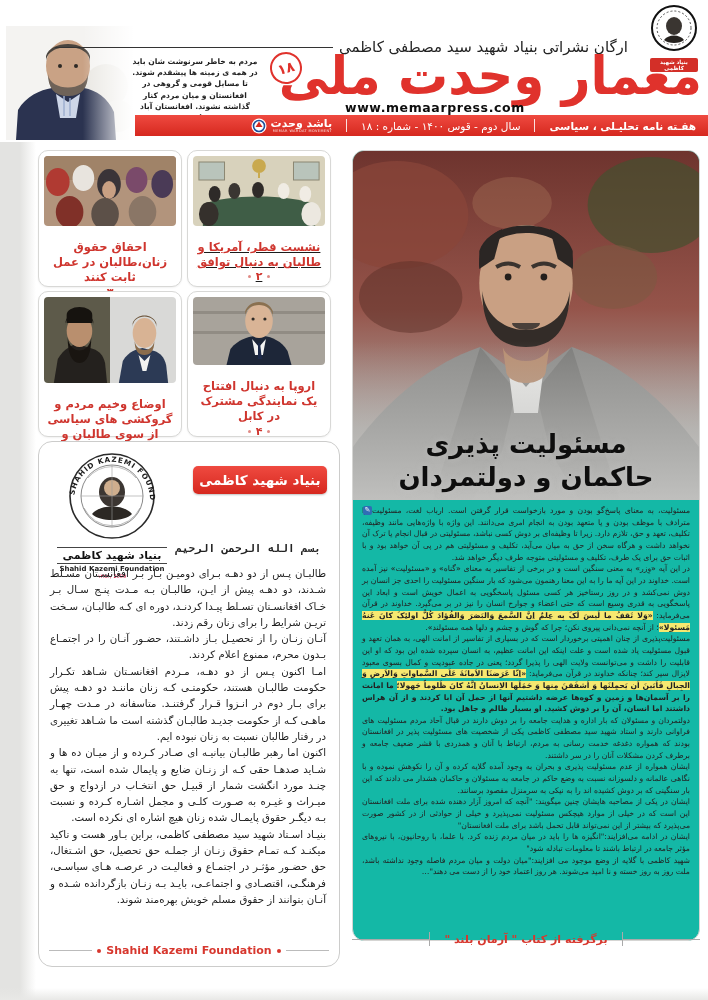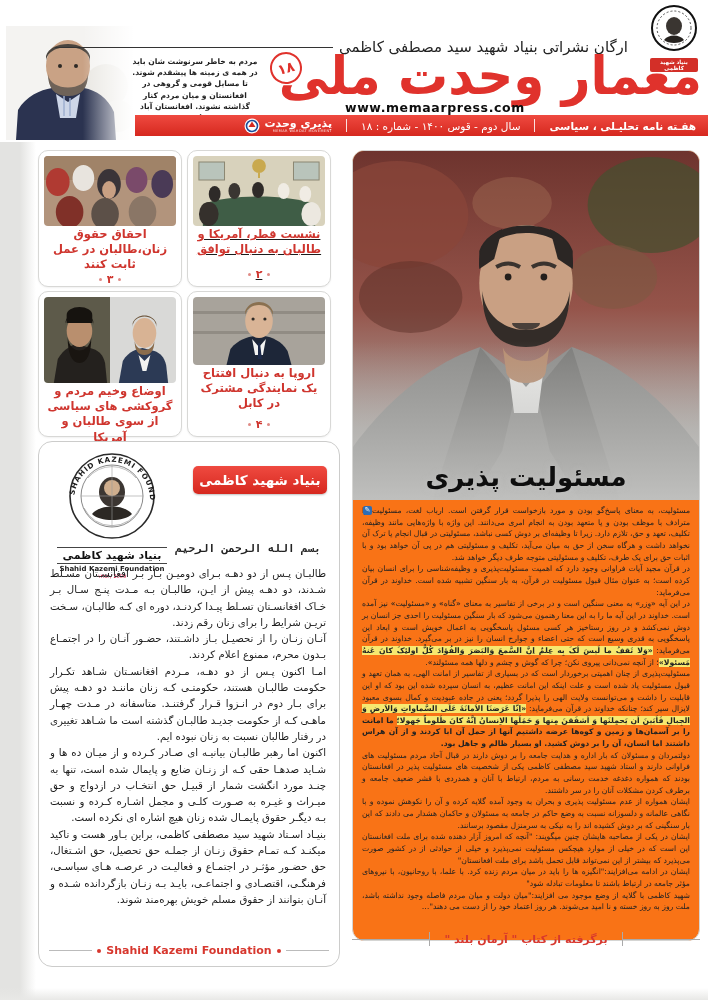--- a/index.html
+++ b/index.html
@@ -42,21 +42,21 @@
   .news-card{background:#fff;border:1.5px solid #d8d8d6;border-radius:10px;
      box-shadow:0 1px 2px rgba(0,0,0,.06);padding:5px 5px 4px;box-sizing:border-box;
      display:flex;flex-direction:column;cursor:pointer;}
   .n1{left:38px;top:150px;width:144px;height:137px;}
   .n2{left:187px;top:150px;width:144px;height:137px;text-decoration:underline;}
   .n3{left:38px;top:291px;width:144px;height:146px;}
   .n4{left:187px;top:291px;width:144px;height:146px;}
   .nphoto{width:100%;border-radius:4px;overflow:hidden;flex:0 0 auto;}
   .nphoto svg{display:block;width:100%;height:100%;}
   .nhead{direction:rtl;text-align:center;color:#cf352e;font-weight:bold;
-     font-size:11.5px;line-height:1.32;margin-top:1px;}
+     font-size:11.5px;line-height:1.32;margin-top:14px;}
   .npage{margin-top:auto;display:flex;align-items:center;justify-content:center;gap:5px;
      color:#cf352e;font-weight:bold;font-size:11px;padding-bottom:1px;}
   .dot{width:3px;height:3px;border-radius:50%;background:#e08a85;display:inline-block;}
   
   .fcard{left:38px;top:441px;width:302px;height:526px;background:#fff;
      border:1.5px solid #cccccb;border-radius:14px;box-sizing:border-box;}
   .flogo{position:absolute;left:12px;top:6px;width:122px;text-align:center;}
   .flogo-fa{font-size:11px;font-weight:bold;direction:rtl;color:#111;
      border-top:1px solid #444;border-bottom:1px solid #444;display:inline-block;
      padding:1px 6px;margin-top:1px;}
@@ -69,21 +69,21 @@
   .fbasmala{position:absolute;right:18px;top:100px;direction:rtl;font-size:11px;
      font-weight:bold;color:#222;font-family:Liberation Mono, monospace;}
   .fbody{position:absolute;left:11px;right:13px;top:124px;direction:rtl;
      text-align:justify;font-size:10.2px;line-height:16.3px;color:#1d1d1d;}
   .fbody p{margin:0;}
   .ffoot{position:absolute;left:10px;right:10px;bottom:9px;display:flex;
      align-items:center;gap:5px;color:#d7372e;font-weight:bold;font-size:11px;}
   .ffoot .fl{flex:1;height:0;border-top:1px solid #bbb;}
   .ffoot .dot{background:#d7372e;width:4px;height:4px;}
   
-  .rcard{left:352px;top:150px;width:348px;height:791px;background:#f97316;
+  .rcard{left:352px;top:150px;width:348px;height:791px;background:#14b8a6;
      border:1px solid #d5d5d3;border-radius:12px;box-sizing:border-box;}
   .rphoto{position:absolute;left:0;top:0;right:0;height:349px;border-radius:11px 11px 0 0;
      overflow:hidden;}
   .rphoto svg{display:block;width:100%;height:100%;}
   .rhead{position:absolute;left:0;right:0;bottom:6px;text-align:center;direction:rtl;
      color:#0e0e0e;font-weight:bold;font-size:26px;line-height:33px;
      text-shadow:0 0 6px rgba(200,200,200,.6);}
   .rbody{position:absolute;left:9px;right:9px;top:354px;direction:rtl;text-align:justify;
      font-size:7.7px;line-height:11.65px;color:#222;}
   .rbody p{margin:0;}
@@ -151,21 +151,21 @@
     <span class="bar-div"></span>
     <span class="bar-mid">سال دوم - قوس ۱۴۰۰ - شماره : ۱۸</span>
     <span class="bar-div"></span>
     <span class="bar-logo">
       <svg width="16" height="16" viewBox="0 0 16 16">
         <circle cx="8" cy="8" r="7.5" fill="#fff"></circle>
         <circle cx="8" cy="8" r="5.5" fill="none" stroke="#1d4f9c" stroke-width="1.6"></circle>
         <path d="M8,3.5 L11.5,9 H4.5 Z" fill="#d6281f"></path>
       </svg>
       <span style="direction:rtl;text-align:right;">
-        <b>پذیری وحدت</b>
+        <b>باشد وحدت</b>
         <small>MEMAR WAHDAT MOVEMENT</small>
       </span>
     </span>
   </div>
 
   <div class="abs news-card n1">
     <div class="nphoto" style="height:70px;">
       <svg viewBox="0 0 134 70" preserveAspectRatio="none">
         <rect width="134" height="70" fill="#b2947c"></rect>
         <rect width="134" height="24" fill="#a08368"></rect>
@@ -335,27 +335,27 @@
         <path d="M130,140 C136,192 212,192 218,140 C218,178 202,196 174,196 C146,196 130,178 130,140 Z" fill="#332c28"></path>
         <path d="M160,172 a14,7 0 0 0 28,0 Z" fill="#4a403a"></path>
         <path d="M144,116 q12,-7 24,0" stroke="#3a332e" stroke-width="4" fill="none"></path>
         <path d="M180,116 q12,-7 24,0" stroke="#3a332e" stroke-width="4" fill="none"></path>
         <circle cx="156" cy="126" r="3.4" fill="#241f1c"></circle>
         <circle cx="192" cy="126" r="3.4" fill="#241f1c"></circle>
         <rect y="190" width="348" height="159" fill="url(#fadeG)"></rect>
       </svg>
       <div class="rhead">
         <div>مسئولیت پذیری</div>
+        <div>حاکمان و دولتمردان</div>
       </div>
     </div>
     <div class="rbody">
       <span class="pen"></span>
       <div>
           <p><span>مسئولیت، به معنای پاسخ‌گو بودن و مورد بازخواست قرار گرفتن است. ارباب لغت، مسئولیت را مترادف با موظف بودن و یا متعهد بودن به انجام امری می‌دانند. این واژه با واژه‌هایی مانند وظیفه، تکلیف، تعهد و حق، تلازم دارد. زیرا تا وظیفه‌ای بر دوش کسی نباشد، مسئولیتی در قبال انجام یا ترک آن نخواهد داشت و هرگاه سخن از حق به میان می‌آید، تکلیف و مسئولیتی هم در پی آن خواهد بود و با اثبات حق برای یک طرف، تکلیف و مسئولیتی متوجه طرف دیگر خواهد شد.</span></p>
-          <p><span>در قرآن مجید آیات فراوانی وجود دارد که اهمیت مسئولیت‌پذیری و وظیفه‌شناسی را برای انسان بیان کرده است؛ به عنوان مثال قبول مسئولیت در قرآن، به بار سنگین تشبیه شده است. خداوند در قرآن می‌فرماید:</span></p>
           <p><span>در این آیه «وِزر» به معنی سنگین است و در برخی از تفاسیر به معنای «گناه» و «مسئولیت» نیز آمده است. خداوند در این آیه ما را به این معنا رهنمون می‌شود که بار سنگین مسئولیت را احدی جز انسان بر دوش نمی‌کشد و در روز رستاخیز هر کسی مسئول پاسخگویی به اعمال خویش است و ابعاد این پاسخگویی به قدری وسیع است که حتی اعضاء و جوارح انسان را نیز در بر می‌گیرد. خداوند در قرآن می‌فرماید: </span><span class="bh">«وَلا تَقفُ ما لَیسَ لَکَ بِه عِلمٌ اِنَّ السَّمعَ وَالبَصَرَ وَالفُؤادَ کُلُّ اولئِکَ کانَ عَنهُ مَسئولا»</span><span>؛ از آنچه نمی‌دانی پیروی نکن؛ چرا که گوش و چشم و دلها همه مسئولند».</span></p>
           <p><span>مسئولیت‌پذیری از چنان اهمیتی برخوردار است که در بسیاری از تفاسیر از امانت الهی، به همان تعهد و قبول مسئولیت یاد شده است و علت اینکه این امانت عظیم، به انسان سپرده شده این بود که او این قابلیت را داشت و می‌توانست ولایت الهی را پذیرا گردد؛ یعنی در جاده عبودیت و کمال بسوی معبود لایزال سیر کند؛ چنانکه خداوند در قرآن می‌فرماید: </span><span class="bh">«اِنّا عَرَضنَا الاَمانَةَ عَلَی السَّماواتِ وَالاَرضِ وَ الجِبالِ فَاَبَینَ اَن یَحمِلنَها وَ اَشفَقنَ مِنها وَ حَمَلَها الاِنسانُ اِنَّهُ کانَ ظَلوماً جَهولا؛</span><span class="b"> ما امانت را بر آسمان‌ها و زمین و کوه‌ها عرضه داشتیم آنها از حمل آن ابا کردند و از آن هراس داشتند اما انسان، آن را بر دوش کشید. او بسیار ظالم و جاهل بود.</span></p>
           <p><span>دولتمردان و مسئولان که بار اداره و هدایت جامعه را بر دوش دارند در قبال آحاد مردم مسئولیت های فراوانی دارند و استاد شهید سید مصطفی کاظمی یکی از شخصیت های مسئولیت پذیر در افغانستان بودند که همواره دغدغه خدمت رسانی به مردم، ارتباط با آنان و همدردی با قشر ضعیف جامعه و برطرف کردن مشکلات آنان را در سر داشتند.</span></p>
           <p><span>ایشان همواره از عدم مسئولیت پذیری و بحران به وجود آمده گلایه کرده و آن را نکوهش نموده و با نگاهی عالمانه و دلسوزانه نسبت به وضع حاکم در جامعه به مسئولان و حاکمان هشدار می دادند که این بار سنگینی که بر دوش کشیده اند را به نیکی به سرمنزل مقصود برسانند.</span></p>
           <p><span>ایشان در یکی از مصاحبه هایشان چنین میگویند: "آنچه که امروز آزار دهنده شده برای ملت افغانستان این است که در خیلی از موارد هیچکس مسئولیت نمی‌پذیرد و خیلی از حوادثی از در کشور صورت می‌پذیرد که بیشتر از این نمی‌تواند قابل تحمل باشد برای ملت افغانستان"</span></p>
           <p><span>ایشان در ادامه می‌افزایند:"انگیزه ها را باید در میان مردم زنده کرد. با علما، با روحانیون، با نیروهای مؤثر جامعه در ارتباط باشند تا معلومات تبادله شود"</span></p>
           <p><span>شهید کاظمی با گلایه از وضع موجود می افزایند:"میان دولت و میان مردم فاصله وجود نداشته باشد، ملت روز به روز خسته و نا امید می‌شوند. هر روز اعتماد خود را از دست می دهند"…</span></p>
         </div>
     </div>
   </div>

